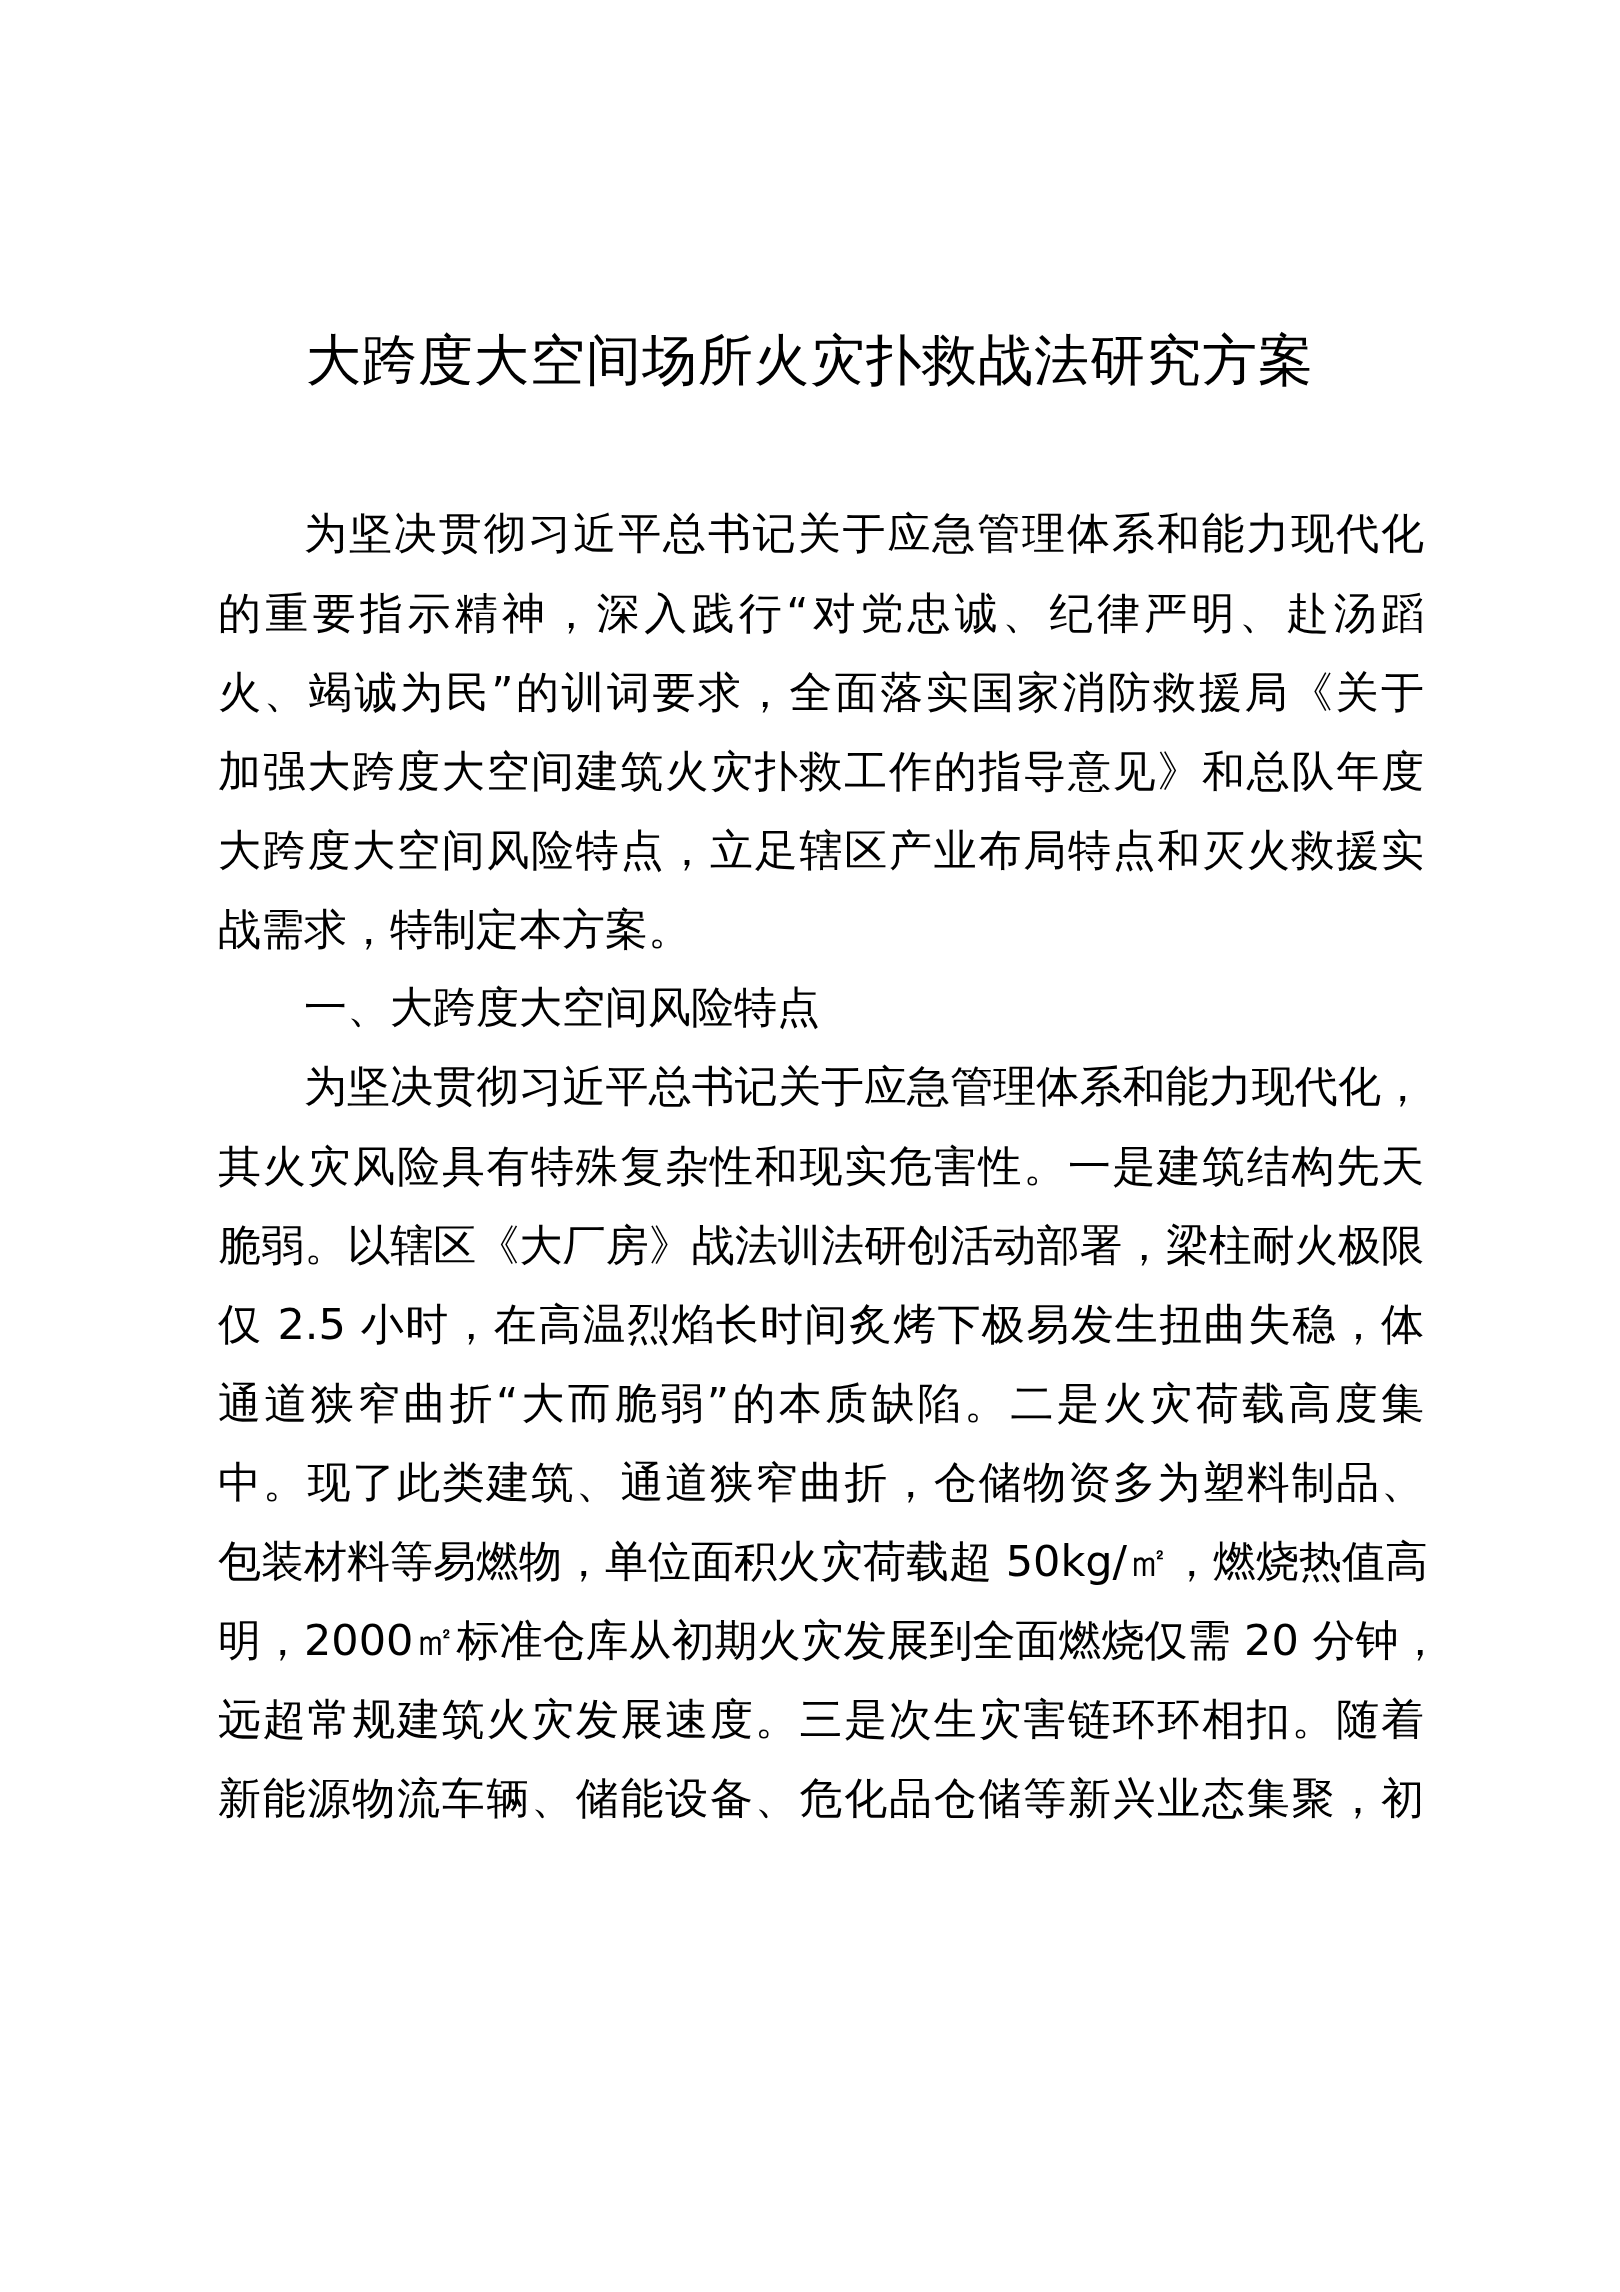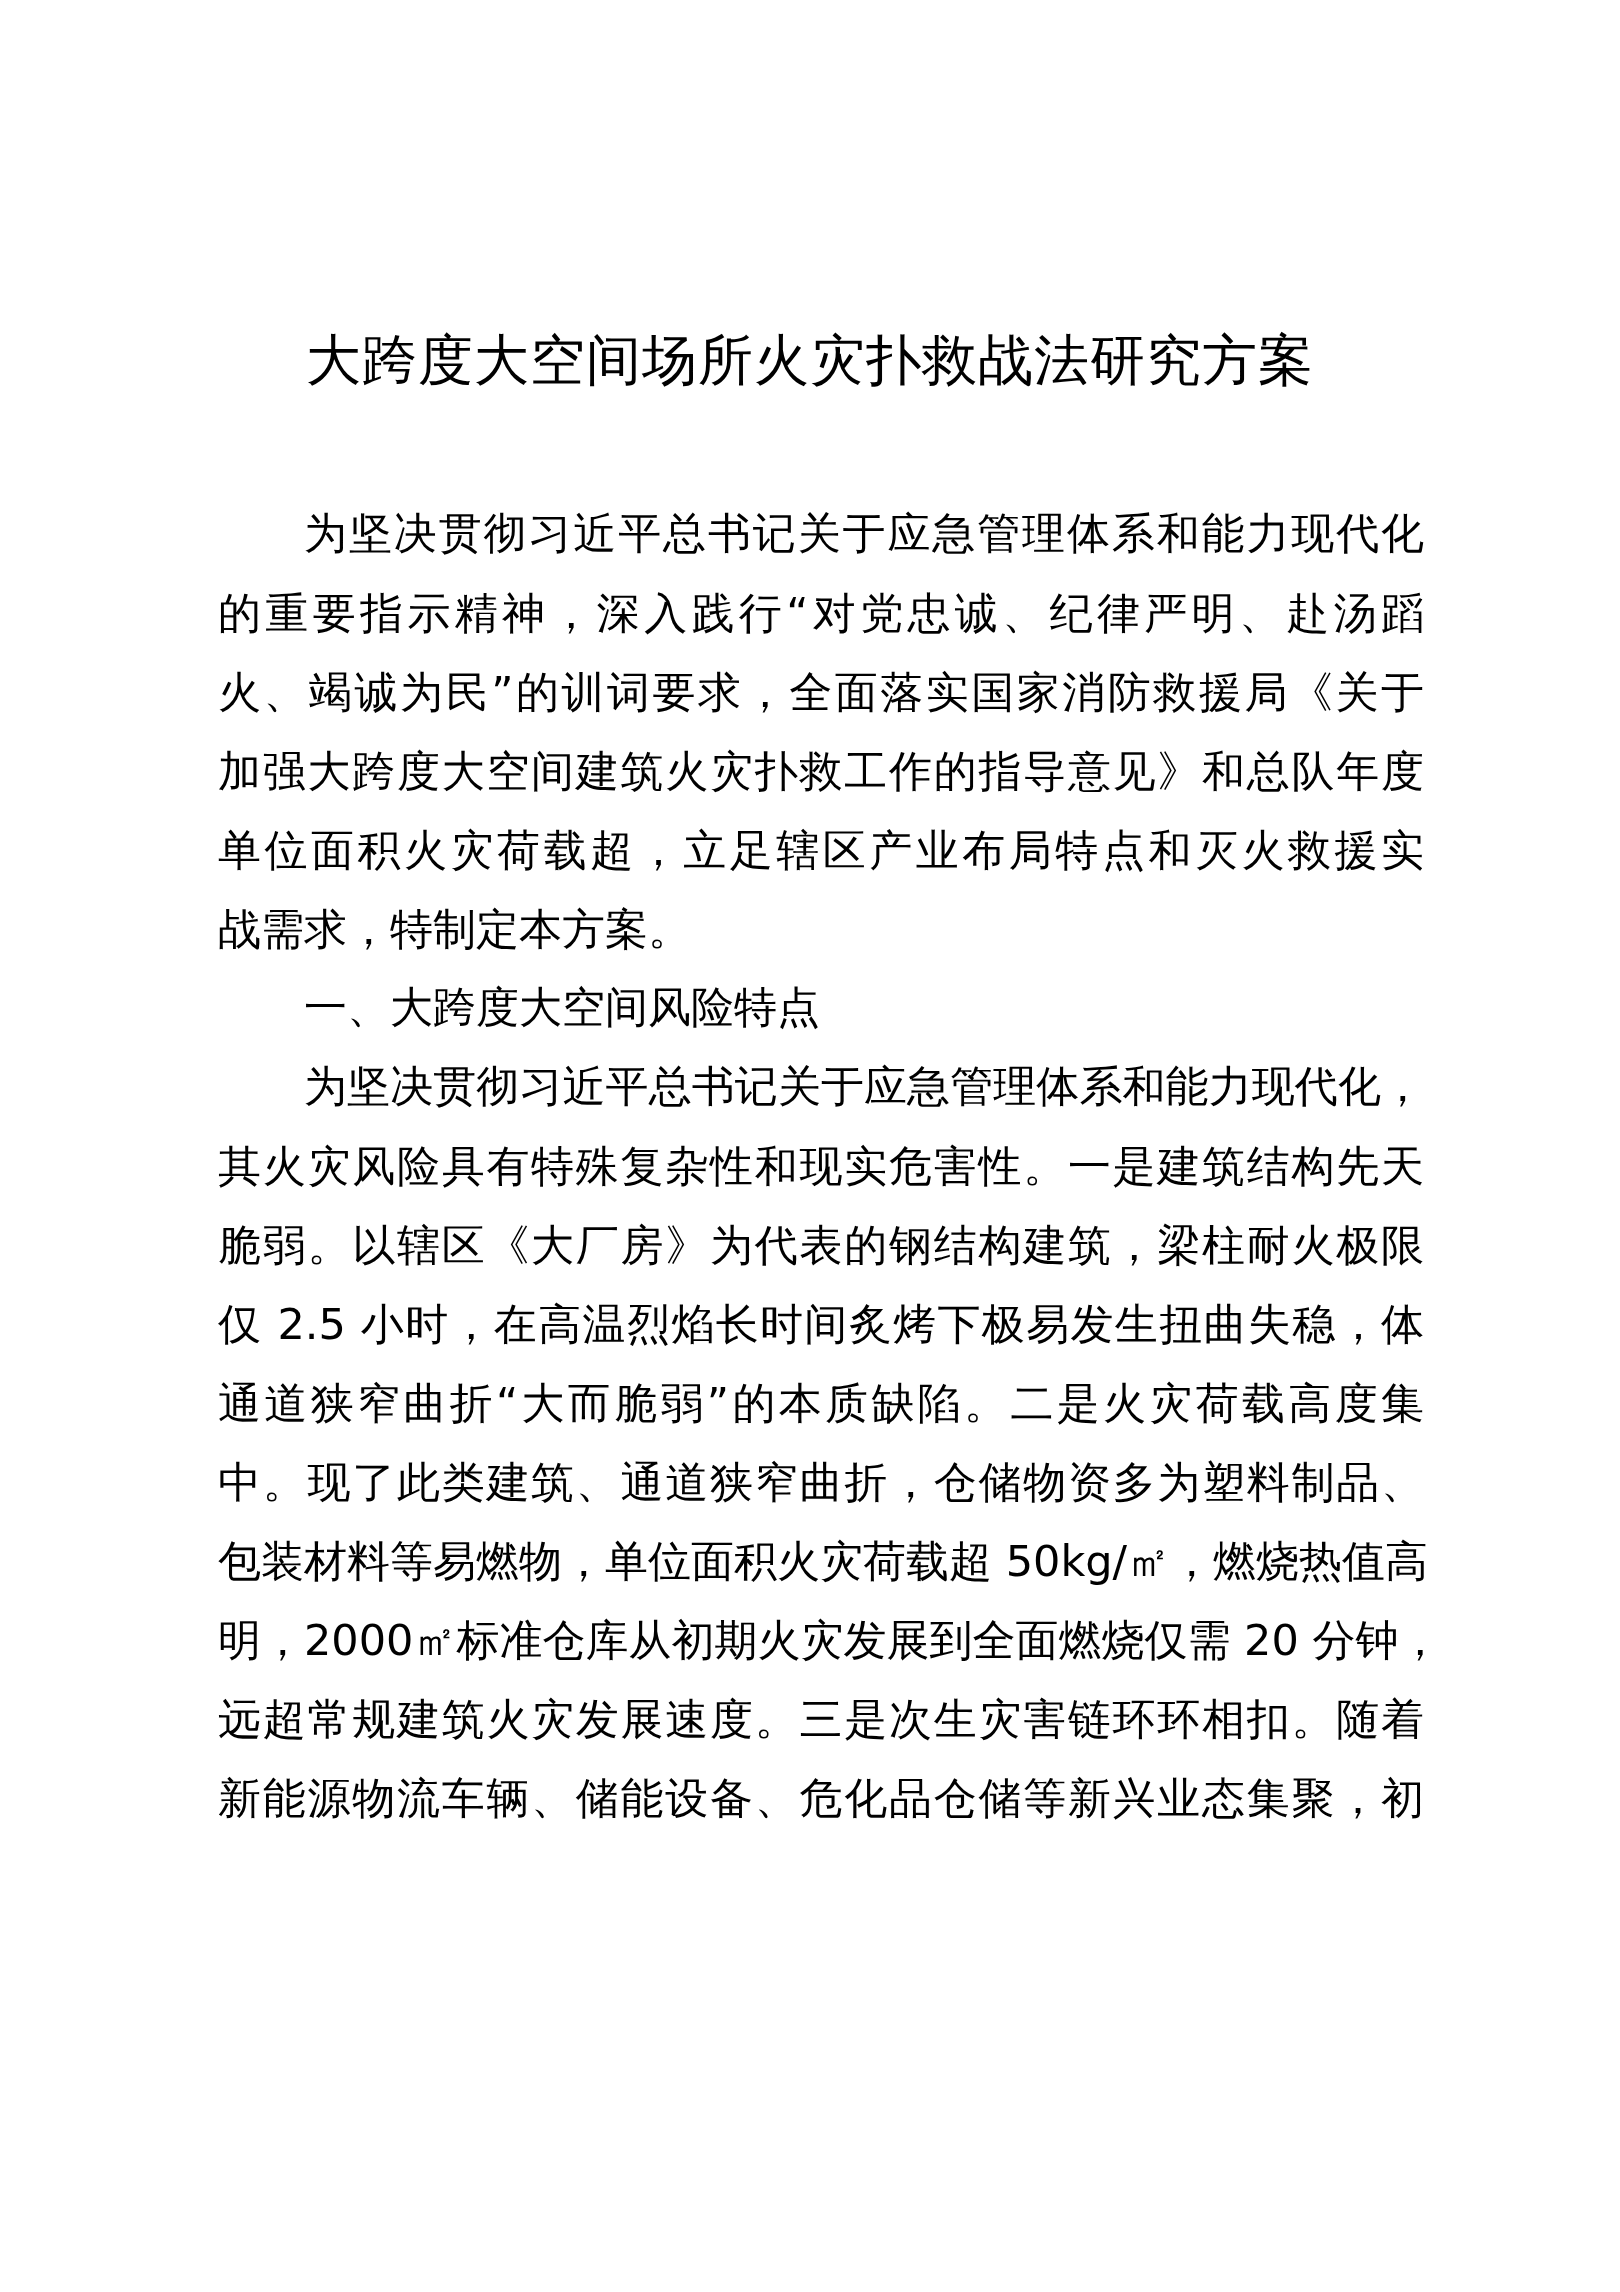--- a/index.html
+++ b/index.html
@@ -64,30 +64,30 @@
 
   <div class="title">大跨度大空间场所火灾扑救战法研究方案</div>
 
   <div class="body-text">
 
     <div>
       <span class="line indent">为坚决贯彻习近平总书记关于应急管理体系和能力现代化</span>
       <span class="line">的重要指示精神，深入践行“对党忠诚、纪律严明、赴汤蹈</span>
       <span class="line">火、竭诚为民”的训词要求，全面落实国家消防救援局《关于</span>
       <span class="line">加强大跨度大空间建筑火灾扑救工作的指导意见》和总队年度</span>
-      <span class="line">单位面积火灾荷载超，立足辖区产业布局特点和灭火救援实</span>
+      <span class="line">大跨度大空间风险特点，立足辖区产业布局特点和灭火救援实</span>
       <span class="line last">战需求，特制定本方案。</span>
     </div>
 
     <span class="line indent last">一、大跨度大空间风险特点</span>
 
     <div>
       <span class="line indent">为坚决贯彻习近平总书记关于应急管理体系和能力现代化，</span>
       <span class="line">其火灾风险具有特殊复杂性和现实危害性。一是建筑结构先天</span>
-      <span class="line">脆弱。以辖区《大厂房》为代表的钢结构建筑，梁柱耐火极限</span>
+      <span class="line">脆弱。以辖区《大厂房》战法训法研创活动部署，梁柱耐火极限</span>
       <span class="line">仅 2.5 小时，在高温烈焰长时间炙烤下极易发生扭曲失稳，体</span>
       <span class="line">通道狭窄曲折“大而脆弱”的本质缺陷。二是火灾荷载高度集</span>
       <span class="line">中。现了此类建筑、通道狭窄曲折，仓储物资多为塑料制品、</span>
       <span class="line">包装材料等易燃物，单位面积火灾荷载超 50kg/㎡，燃烧热值高</span>
       <span class="line">明，2000㎡标准仓库从初期火灾发展到全面燃烧仅需 20 分钟，</span>
       <span class="line">远超常规建筑火灾发展速度。三是次生灾害链环环相扣。随着</span>
       <span class="line">新能源物流车辆、储能设备、危化品仓储等新兴业态集聚，初</span>
     </div>
 
   </div>

